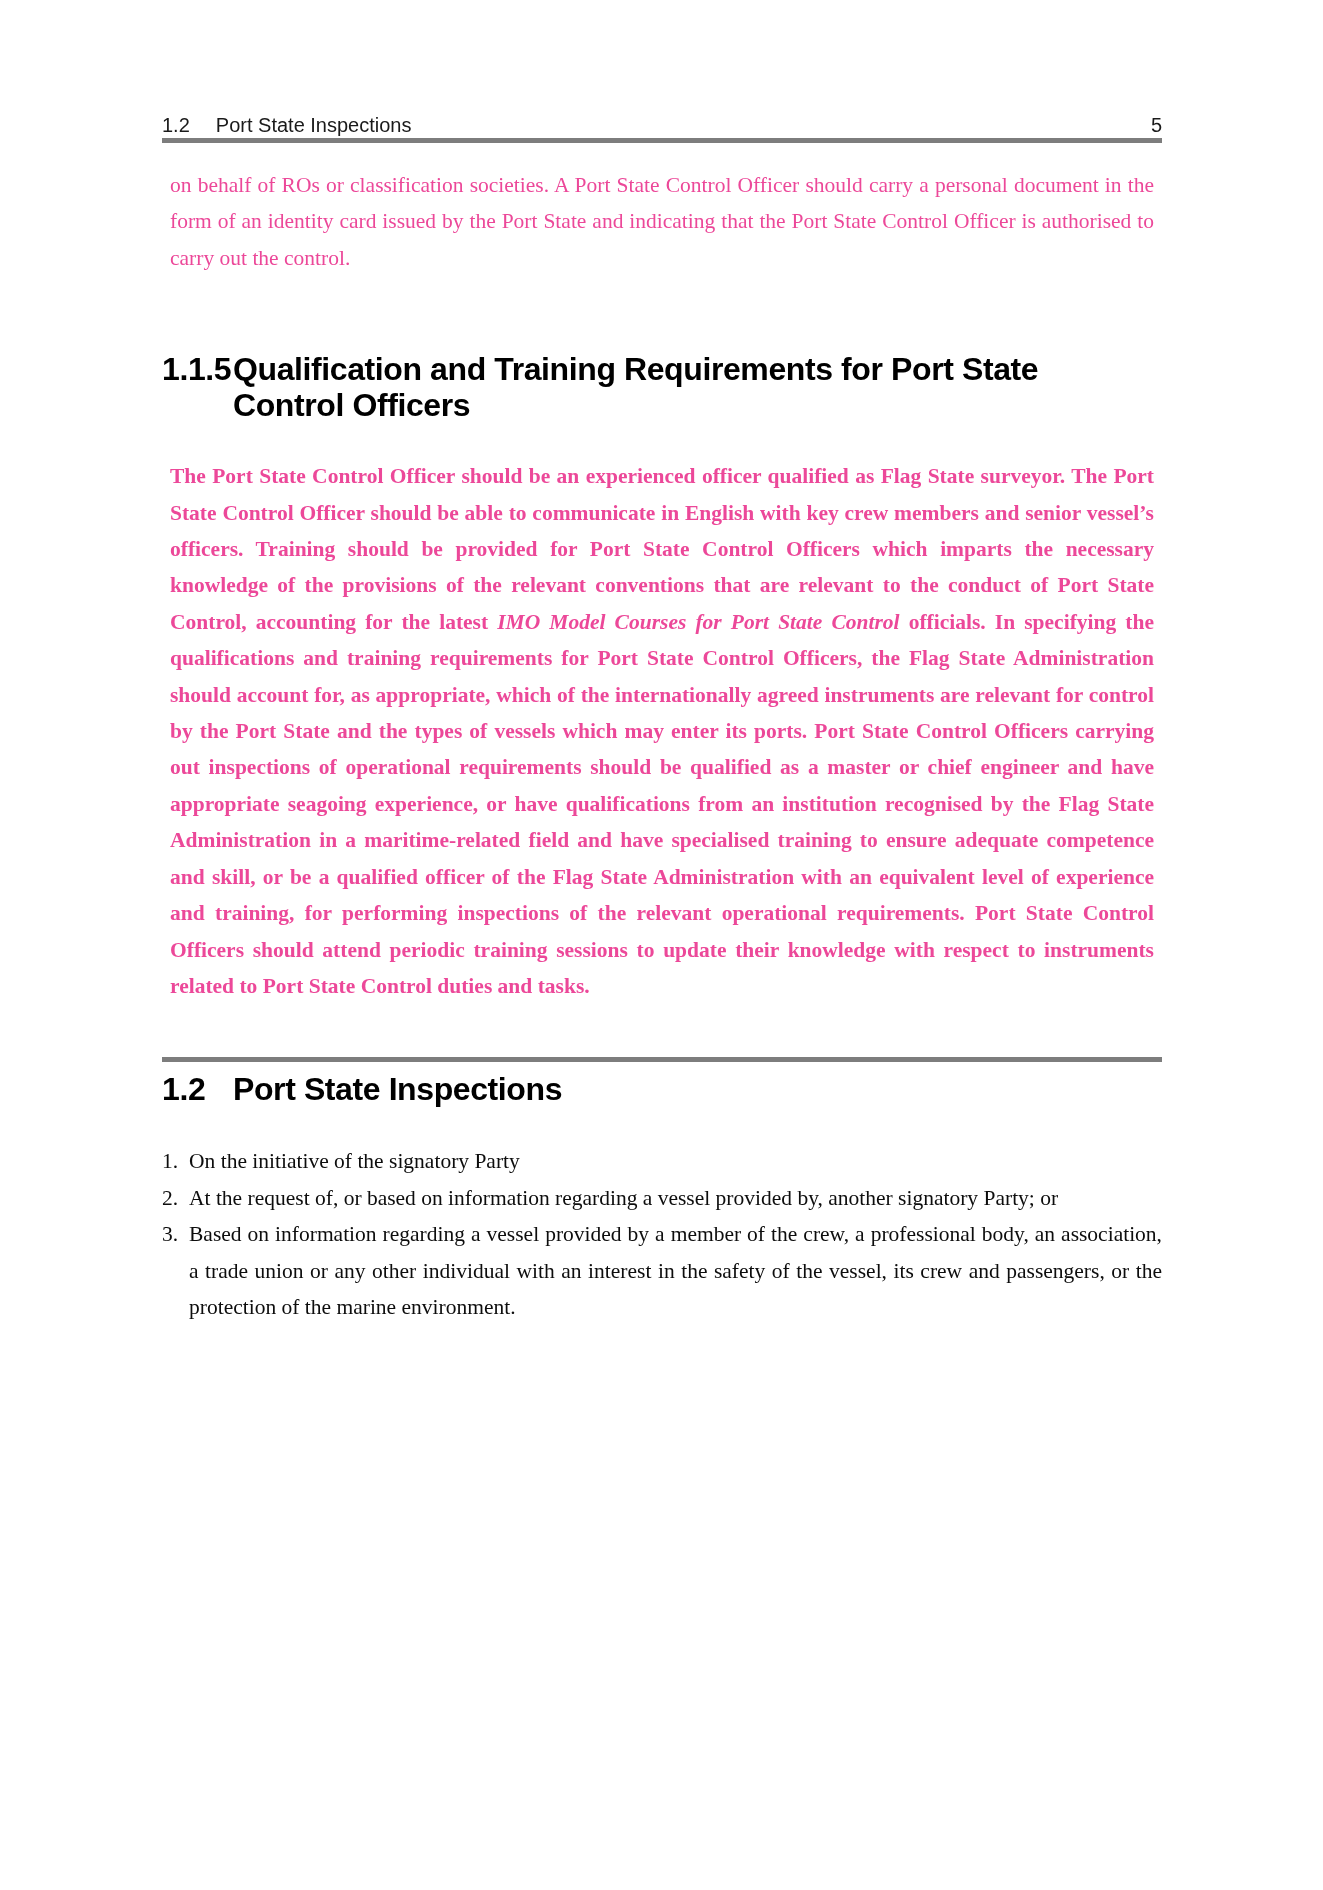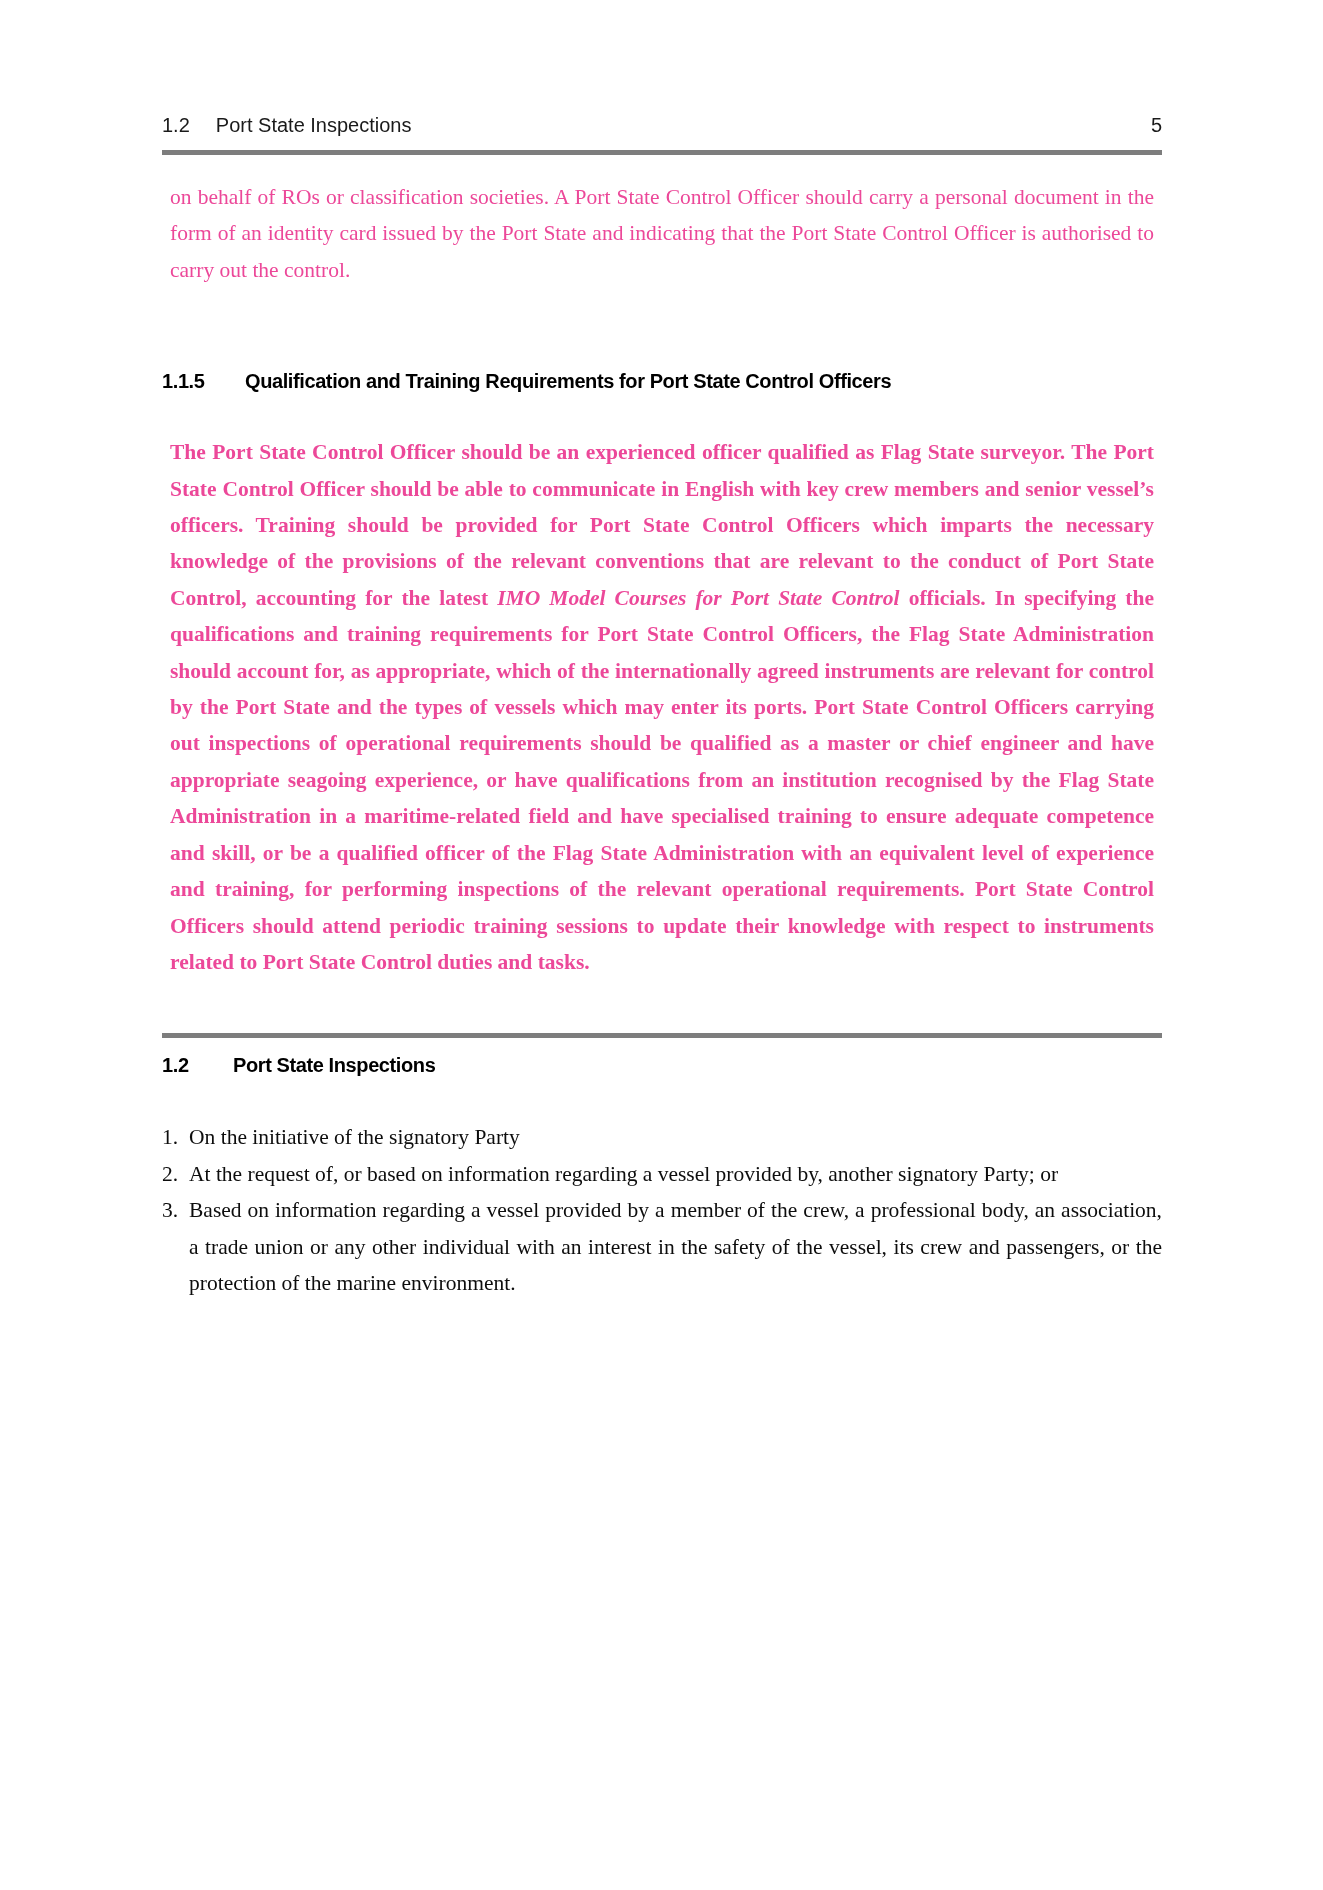--- a/index.html
+++ b/index.html
@@ -23,21 +23,20 @@
   
   .running-header {
     display: flex;
     justify-content: space-between;
     align-items: baseline;
     font-family: "Liberation Sans", sans-serif;
     font-size: 20px;
     line-height: 26px;
     font-weight: 400;
     color: #1a1a1a;
-    padding-bottom: 12px;
     border-bottom: 5px solid #7d7d7d;
   }
   .running-header .sec-num {
     margin-right: 26px;
   }
 
   
   .body-par {
     margin: 8px;
     font-size: 21.5px;
@@ -50,28 +49,28 @@
   .p-insp-intro { margin-top: 38px; }
 
   .italic { font-style: italic; }
 
   
   .section-heading {
     display: grid;
     grid-template-columns: 71px 1fr;
     font-family: "Liberation Sans", sans-serif;
     font-weight: 700;
-    font-size: 20px;
+    font-size: 32px;
     line-height: 36px;
     letter-spacing: -0.4px;
     color: #000000;
     margin: 0;
   }
   .h-115 { margin-top: 75px; }
-  .h-115 .h-title { max-width: 860px; margin-left: 12px; }
+  .h-115 .h-title { max-width: 860px; }
 
   .section-divider {
     margin-top: 53px;
     border-top: 5px solid #7d7d7d;
   }
   .h-12 { padding-top: 9px; }
 
   
   .num-list {
     margin-top: 36px;

